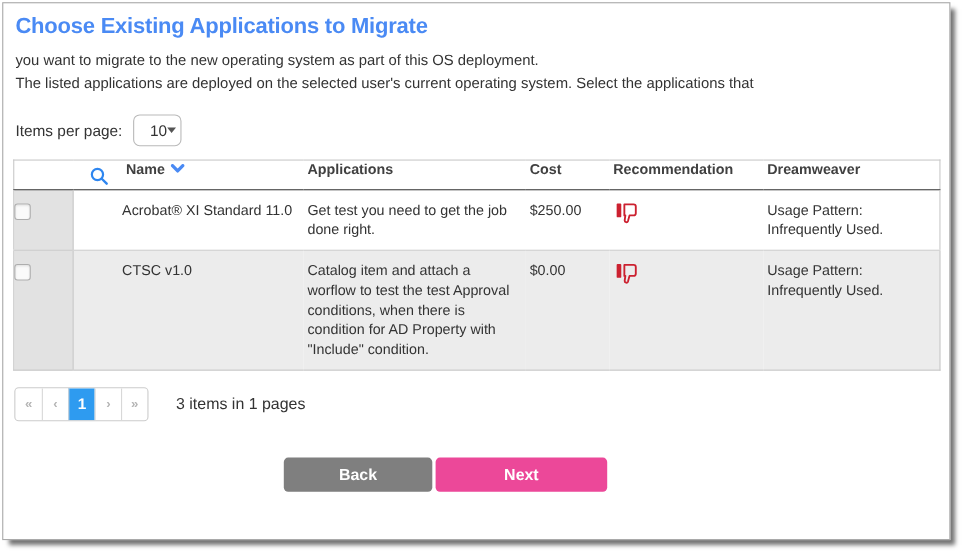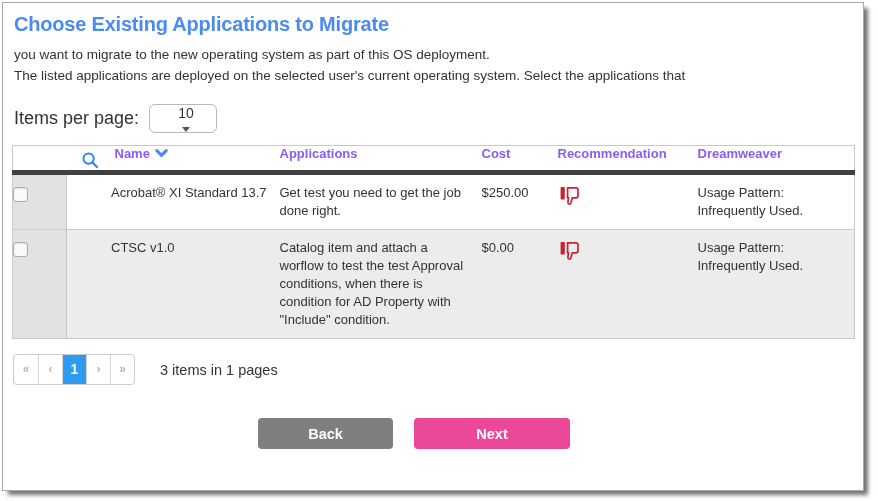--- a/index.html
+++ b/index.html
@@ -15,37 +15,37 @@
     padding: 8px 9px 0 9px;
   }
 
   .page-title {
     font-size: 20px; font-weight: bold; color: #4a8af4;
     margin: 2px 0 8px 2px; letter-spacing: -0.2px;
   }
   .subtitle { font-size: 13.5px; color: #333; line-height: 21px; margin-left: 2px; }
 
   .ipp-row { display: flex; align-items: center; margin: 18px 0 12px 2px; }
-  .ipp-label { font-size: 18px; color: #333; margin-right: 10px; }
+  .ipp-label { font-size: 14px; color: #333; margin-right: 10px; }
   .ipp-select {
-    width: 68px; height: 29px; border: 1px solid #b9b9b9; border-radius: 6px;
+    width: 44px; height: 29px; border: 1px solid #b9b9b9; border-radius: 6px;
     background: #fff; display: flex; align-items: center; cursor: pointer;
-    padding: 0 8px 0 14px; justify-content: space-between; flex-direction: column;
+    padding: 0 8px 0 14px; justify-content: space-between;
   }
   .ipp-select .val { font-size: 14px; color: #333; }
   .caret-down {
     width: 0; height: 0; border-left: 4px solid transparent;
     border-right: 4px solid transparent; border-top: 5px solid #555;
   }
 
   table.app-table { width: 100%; border-collapse: collapse; table-layout: fixed; border: 1px solid #c9c9c9; }
   table.app-table th, table.app-table td { text-align: left; vertical-align: top; }
   thead th {
-    font-size: 13px; font-weight: bold; color: #8b5cf6; background: #fff;
-    border-bottom: 5px solid #404040; height: 27px; vertical-align: middle; padding: 0 6px 0 4px;
+    font-size: 13px; font-weight: bold; color: #404040; background: #fff;
+    border-bottom: 1px solid #404040; height: 27px; vertical-align: middle; padding: 0 6px 0 4px;
   }
   th.name-th { position: relative; }
   .search-btn { position: absolute; left: 14px; top: 5px; width: 18px; height: 18px; cursor: pointer; }
   .name-sort { display: flex; align-items: center; gap: 5px; margin-left: 44px; cursor: pointer; }
 
   tbody tr { border-bottom: 1px solid #ccc; }
   tbody tr:last-child { border-bottom: none; }
   tbody tr.odd  td.data-cell { background: #fff; }
   tbody tr.even td.data-cell { background: #ececec; }
   td.cb-cell {
@@ -68,21 +68,21 @@
   }
   .pager a {
     display: block; width: 24px; height: 29px; line-height: 29px; text-align: center;
     font-size: 12px; color: #b5b5b5; text-decoration: none; border-left: 1px solid #d8d8d8;
     cursor: pointer; font-weight: bold;
   }
   .pager a:first-child { border-left: none; }
   .pager a.active { background: #2e9bf0; color: #fff; font-size: 14px; }
   .pager-summary { font-size: 14.5px; color: #333; margin-left: 25px; }
 
-  .footer-row { display: flex; margin-top: 33px; padding-left: 246px; gap: 21px; }
+  .footer-row { display: flex; margin-top: 33px; padding-left: 246px; gap: 3px; }
   .btn {
     height: 31px; border: none; border-radius: 4px; color: #fff;
     font-family: "Liberation Sans", sans-serif; font-size: 14.5px; font-weight: bold; cursor: pointer;
   }
   .btn-back { width: 135px; background: #7f7f7f; }
   .btn-next { width: 156px; background: #ec4899; }
 </style>
 </head>
 <body>
 
@@ -135,21 +135,21 @@
         <th>Cost</th>
         <th>Recommendation</th>
         <th>Dreamweaver</th>
       </tr>
     </thead>
     <tbody>
       <tr class="odd">
         <td class="cb-cell">
           <input type="checkbox" class="row-cb" style="">
         </td>
-        <td class="data-cell name-cell">Acrobat® XI Standard 13.7</td>
+        <td class="data-cell name-cell">Acrobat® XI Standard 11.0</td>
         <td class="data-cell">Get test you need to get the job done right.</td>
         <td class="data-cell">$250.00</td>
         <td class="data-cell">
           <span>
             <svg width="24" height="23" viewBox="0 0 24 23">
               <rect x="2.6" y="3" width="4.2" height="12.6" rx="0.8" fill="#cc2130"></rect>
               <path d="M9.6 3.8 H18 a2 2 0 0 1 2 2 v6 a2 2 0 0 1 -2 2 h-3.7 l-1.4 5.2 a1.55 1.55 0 0 1 -3 -0.6 l0.6 -4.6 H9.6 Z" fill="none" stroke="#cc2130" stroke-width="1.7" stroke-linejoin="round"></path>
             </svg>
           </span>
         </td>

